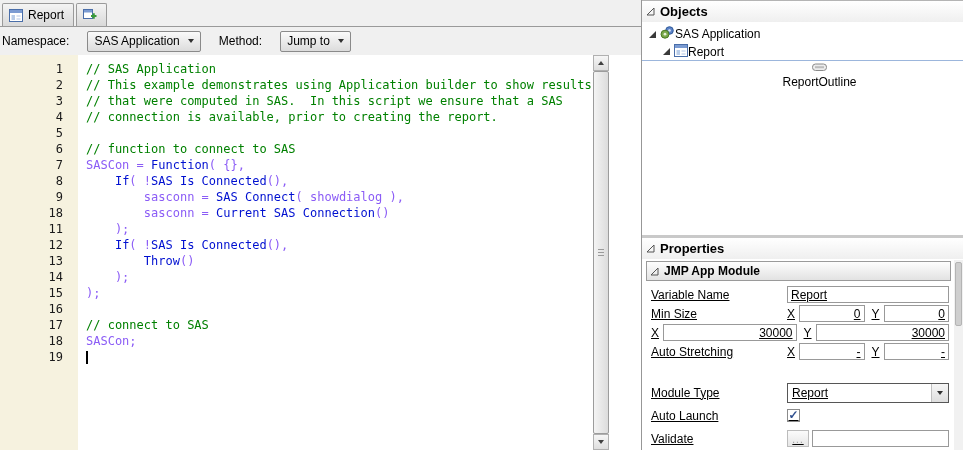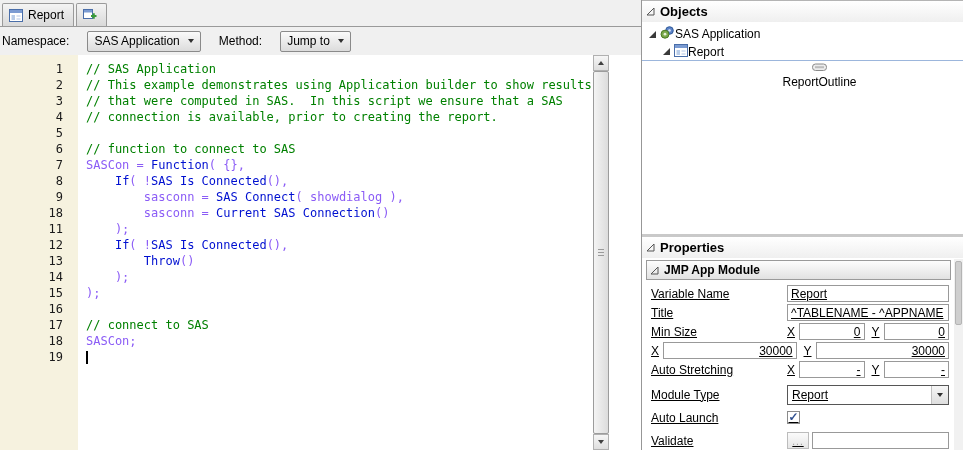--- a/index.html
+++ b/index.html
@@ -47,21 +47,21 @@
   .tree { flex:1; background:#fff; padding-top:3px; }
   .tree-row { height:18px; display:flex; align-items:center; font-size:12px; }
   .tree-row.selected { border-bottom:1px solid #9cb6dc; }
   .expander { width:12px; display:flex; align-items:center; }
   .hdr-tri { display:flex; }
 
   .properties-panel { flex:1; display:flex; flex-direction:column; position:relative; background:#fff; }
   .group-header { margin:2px 12px 4px 4px; height:20px; border:1px solid #9a9a9a; background:linear-gradient(#fdfdfd,#e2e2e2); display:flex; align-items:center; gap:5px; padding-left:3px; font-weight:bold; font-size:12px; }
   .prop-rows { flex:1; padding-left:9px;text-decoration:underline; }
   .prop-row { height:19px; display:flex; align-items:center; }
-  [data-name="prop-row-module-type"] { margin-top:5px; height:21px; }
+  [data-name="prop-row-module-type"] { margin-top:21px; height:21px; }
   [data-name="prop-row-validate"] { margin-top:4px; }
   [data-name="prop-row-auto-launch"] { margin-top:3px; }
   .prop-label { width:136px; font-size:12px; }
   .prop-value { flex:1; display:flex; align-items:center; gap:3px; margin-right:14px; }
   .field { height:17px; border:1px solid #999; background:#fff; font-size:12px; padding:0 3px; display:flex; align-items:center; overflow:hidden; white-space:nowrap; }
   .text-field { flex:1; }
   .xy-label { width:9px; font-size:12px; }
   .xy-field { flex:1; justify-content:flex-end; }
   .mt-dropdown { flex:1; height:20px; border:1px solid #565656; background:#fff; display:flex; align-items:stretch; }
   .mt-value { flex:1; display:flex; align-items:center; padding-left:4px; font-size:12px; }
@@ -220,26 +220,20 @@
         </span>
         <span data-name="module-group-title">JMP App Module</span>
       </div>
       <div class="prop-rows" data-name="property-rows">
           <div class="prop-row" data-name="prop-row-variable-name">
             <span class="prop-label" data-name="prop-label">Variable Name</span>
             <div class="prop-value" data-name="prop-value">
               <div class="field text-field" data-name="variable-name-field">Report</div>
             </div>
           </div>
-          <div class="prop-row" data-name="prop-row-title">
-            <span class="prop-label" data-name="prop-label">Title</span>
-            <div class="prop-value" data-name="prop-value">
-              <div class="field text-field" data-name="title-field">^TABLENAME - ^APPNAME</div>
-            </div>
-          </div>
           <div class="prop-row" data-name="prop-row-min-size">
             <span class="prop-label" data-name="prop-label">Min Size</span>
             <div class="prop-value" data-name="prop-value">
               <span class="xy-label" data-name="x-label">X</span>
               <div class="field xy-field" data-name="min-size-x-field">0</div>
               <span class="xy-label" data-name="y-label" style="margin-left: 4px;">Y</span>
               <div class="field xy-field" data-name="min-size-y-field">0</div>
             </div>
           </div>
           <div class="prop-row" data-name="prop-row-max-size">

